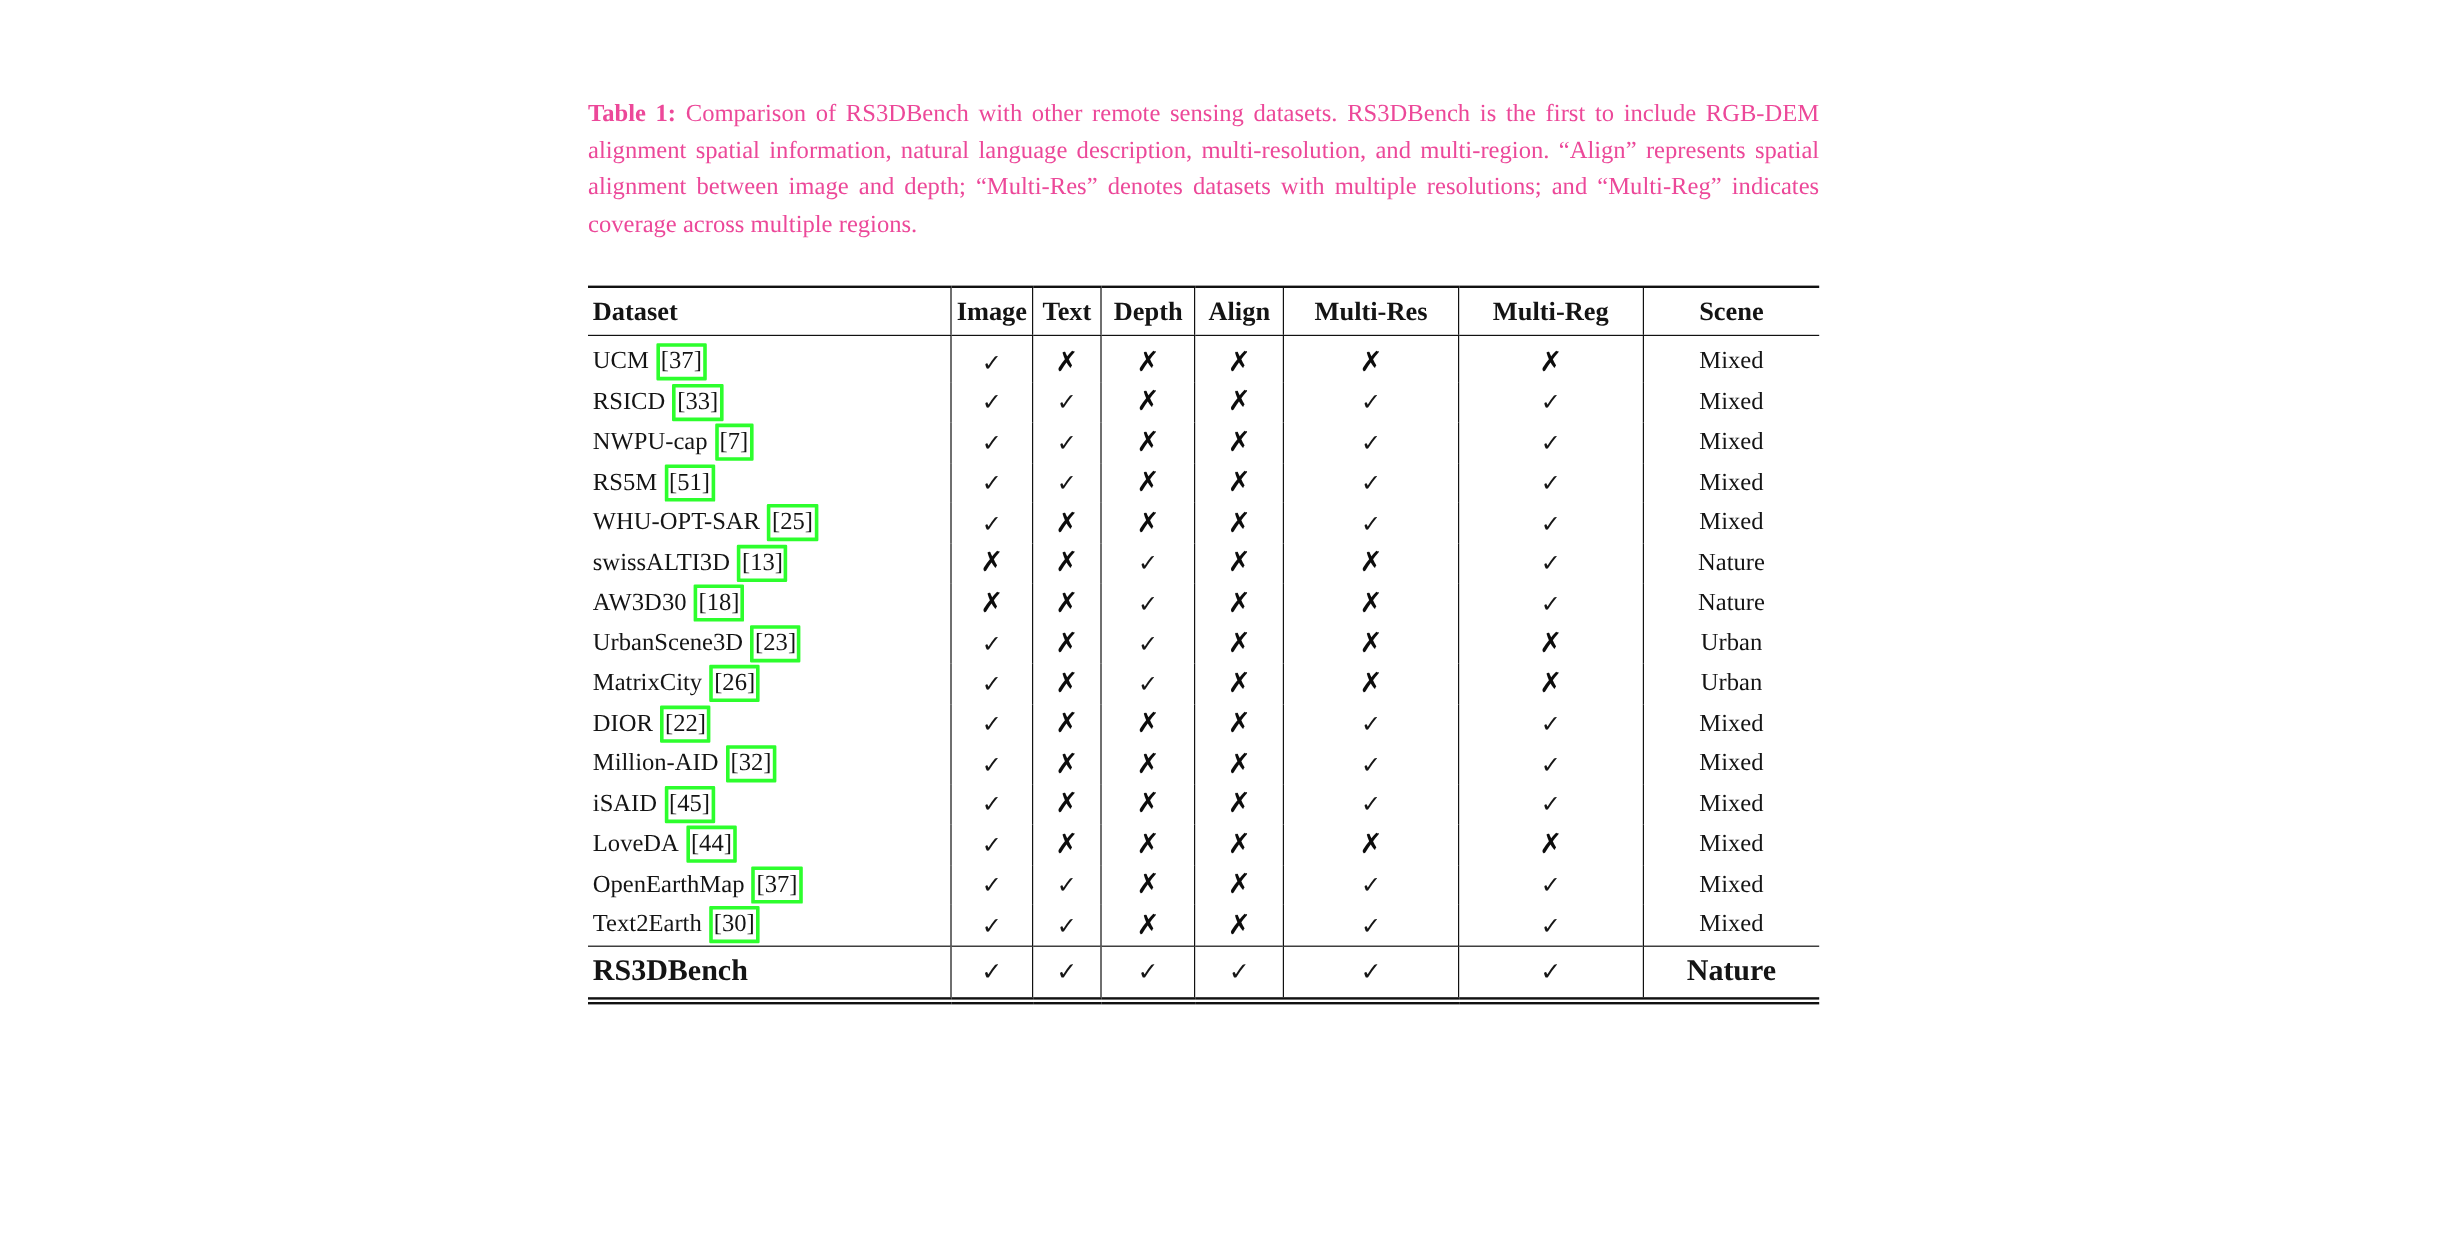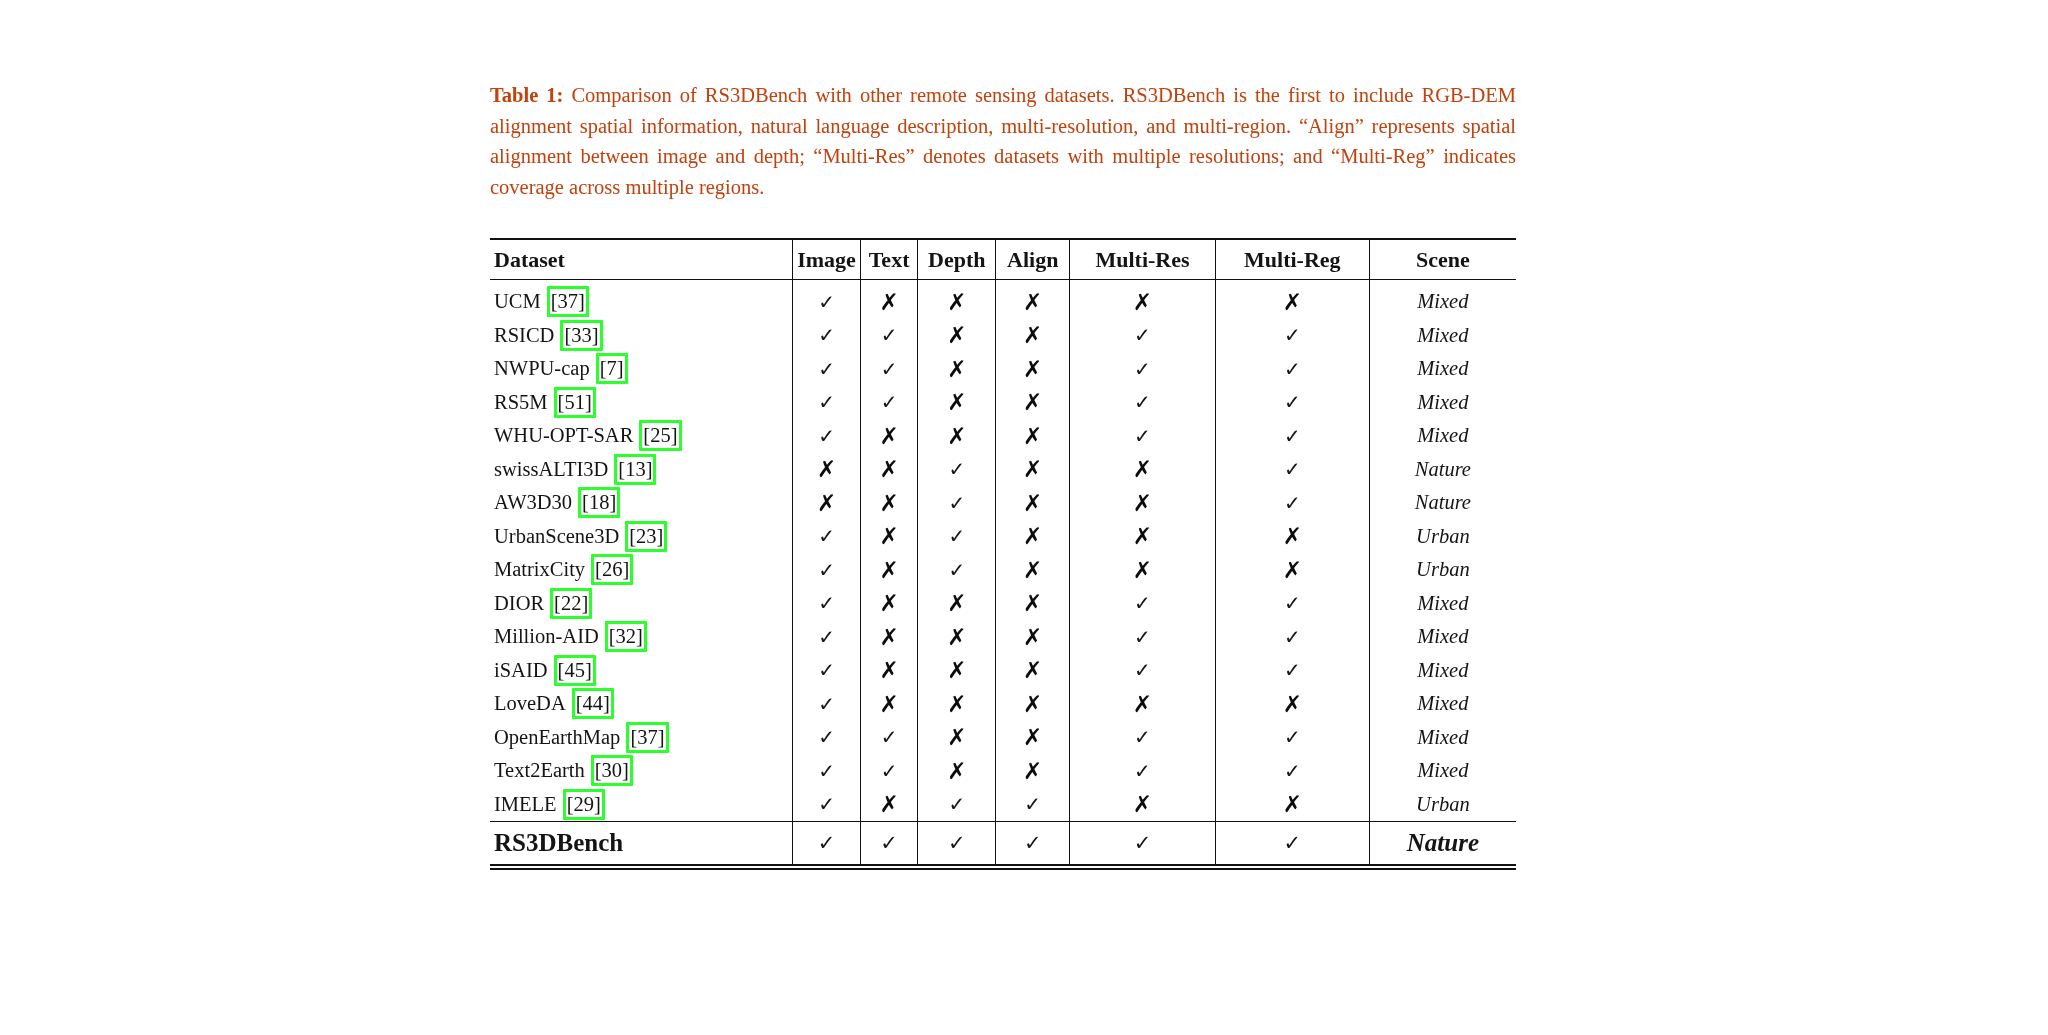--- a/index.html
+++ b/index.html
@@ -7,21 +7,21 @@
     width:2048px;height:1035px;position:relative;overflow:hidden;
     font-family:"Liberation Serif","DejaVu Serif",serif;
     color:#111;
     -webkit-font-smoothing:antialiased;
   }
   .content{
     position:absolute;left:490px;top:80px;width:1026px;
   }
   .caption{
     font-size:20.5px;line-height:30.5px;text-align:justify;margin:0 0 36px 0;
-    color:#c2410c;
+    color:#ec4899;
   }
   .caption b{font-weight:700;}
   table.cmp{
     width:100%;border-collapse:collapse;table-layout:fixed;
     font-size:20.5px;color:#141414;
   }
   col.c-dataset{width:29.5%;}
   col.c-image{width:6.6%;}
   col.c-text{width:5.6%;}
   col.c-depth{width:7.6%;}
@@ -48,21 +48,21 @@
   tfoot td.ds{text-align:left;padding-left:4px;}
   .mark{font-family:"DejaVu Sans",sans-serif;}
   .mark.check{font-size:20px;font-weight:400;color:#161616;}
   .mark.cross{font-size:23px;font-weight:700;color:#0c0c0c;}
   tfoot .mark.check{font-weight:400;font-size:21px;}
   .cite{
     display:inline-block;position:relative;margin-left:6px;
     padding:1px 1px 2px 1px;line-height:22px;
     border:3px solid #2dfe2d;border-radius:1px;
   }
-  .scene-val{white-space:nowrap;font-style:italic;}
+  .scene-val{white-space:nowrap;}
 </style>
 </head>
 <body>
 
 <div class="content">
   <p class="caption"><b>Table 1:</b> <span>Comparison of RS3DBench with other remote sensing datasets. RS3DBench is the first to include RGB-DEM alignment spatial information, natural language description, multi-resolution, and multi-region. “Align” represents spatial alignment between image and depth; “Multi-Res” denotes datasets with multiple resolutions; and “Multi-Reg” indicates coverage across multiple regions.</span></p>
 
   <table class="cmp">
     <colgroup>
       <col class="c-dataset">
@@ -230,30 +230,20 @@
         <tr>
           <td class="ds"><span>Text2Earth</span><span class="cite"><span>[</span><span>30</span><span>]</span></span></td>
           <td class="mark check">✓</td>
           <td class="mark check">✓</td>
           <td class="mark cross">✗</td>
           <td class="mark cross">✗</td>
           <td class="mark check">✓</td>
           <td class="mark check">✓</td>
           <td><span class="scene-val">Mixed</span></td>
         </tr>
-        <tr>
-          <td class="ds"><span>IMELE</span><span class="cite"><span>[</span><span>29</span><span>]</span></span></td>
-          <td class="mark check">✓</td>
-          <td class="mark cross">✗</td>
-          <td class="mark check">✓</td>
-          <td class="mark check">✓</td>
-          <td class="mark cross">✗</td>
-          <td class="mark cross">✗</td>
-          <td><span class="scene-val">Urban</span></td>
-        </tr>
       </tbody>
     <tfoot>
         <tr>
           <td class="ds"><span style="font-weight: 700;">RS3DBench</span></td>
           <td class="mark check">✓</td>
           <td class="mark check">✓</td>
           <td class="mark check">✓</td>
           <td class="mark check">✓</td>
           <td class="mark check">✓</td>
           <td class="mark check">✓</td>

